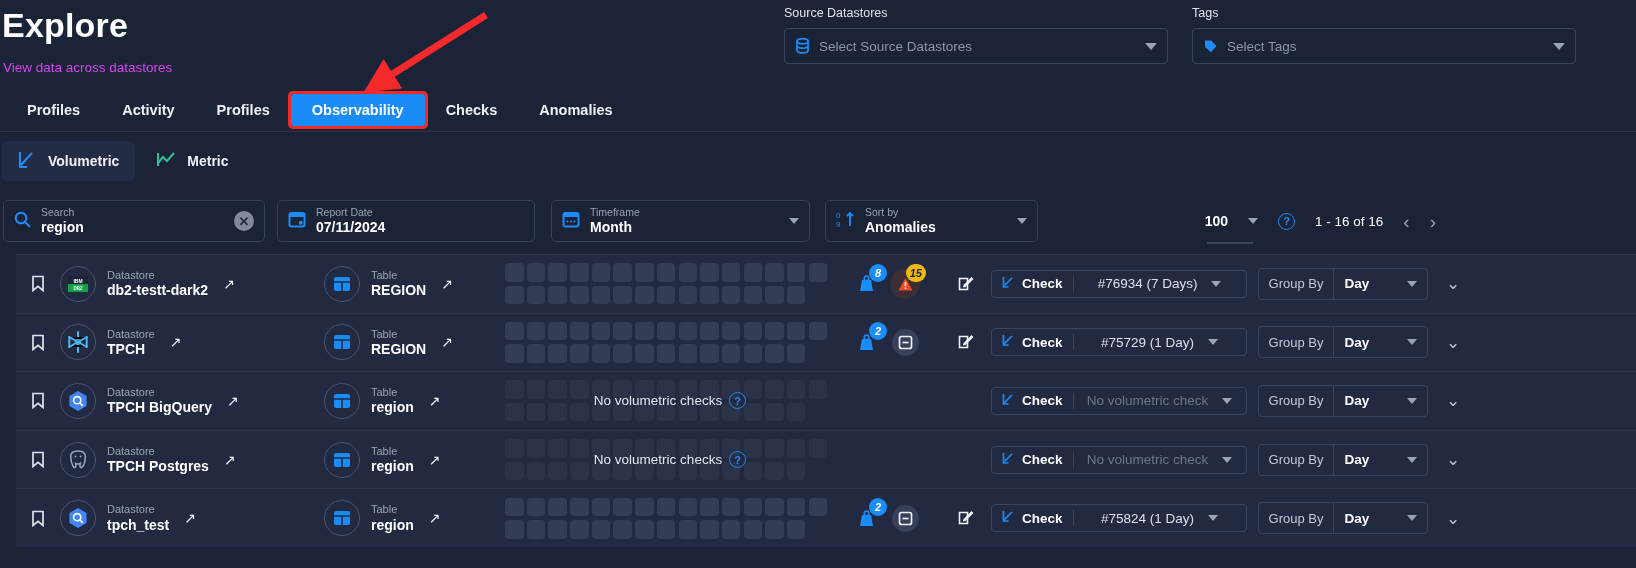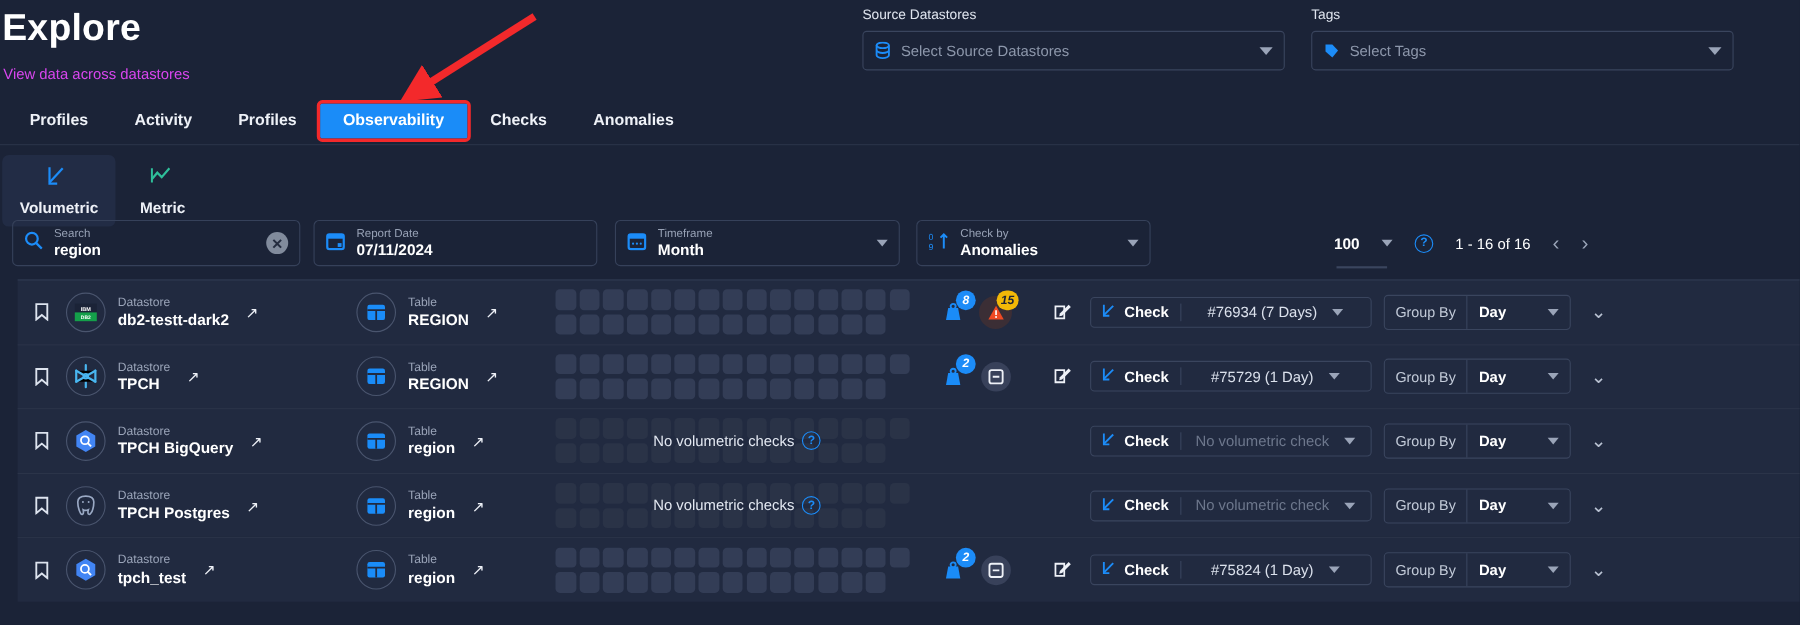--- a/index.html
+++ b/index.html
@@ -48,26 +48,26 @@
 
   
   .arrow-anno { position:absolute; left:358px; top:10px; width:135px; height:85px; pointer-events:none; }
 
   
   .subtabs {
     position:absolute; top:141px; left:2px; display:flex; gap:6px; align-items:center;
   }
   .subtab {
     display:flex; align-items:center; gap:9px;
-    padding: 9px 16px; border-radius:6px; font-size:14px; font-weight:700; color:#eef1f7;flex-direction:column;
+    padding: 9px 16px; border-radius:6px; font-size:14px; font-weight:700; color:#eef1f7;
   }
   .subtab.active { background:#222c45; }
 
   
-  .filterbar { position:absolute; top:200px; left:9px; width:1443px; height:42px; }
+  .filterbar { position:absolute; top:200px; left:1px; width:1443px; height:42px; }
   .fb-field {
     position:absolute; top:0; height:42px; border:1px solid #36415a; border-radius:5px;
     display:flex; align-items:center; gap:10px; padding: 0 10px;
   }
   .fb-stack { display:flex; flex-direction:column; justify-content:center; line-height:1.05; flex:1; min-width:0;}
   .fb-cap { font-size:10.5px; color:#97a1b5; }
   .fb-val { font-size:14px; font-weight:700; color:#ffffff; margin-top:2px; }
   .clear-btn {
     width:20px;height:20px;border-radius:50%;background:#818b9c;color:#242c3f;
     display:flex;align-items:center;justify-content:center;font-size:13px;font-weight:700;
@@ -263,21 +263,21 @@
 
     <div class="fb-field" style="left:824px; width:213px;">
       <span>
         <svg width="19" height="18" viewBox="0 0 19 18">
             <text x="0" y="8" font-size="8" fill="#1c8cf8" font-family="Liberation Sans">0</text>
             <text x="0" y="17" font-size="8" fill="#1c8cf8" font-family="Liberation Sans">9</text>
             <path d="M14 16V3M11 6l3-3 3 3" stroke="#1c8cf8" stroke-width="1.8" fill="none"></path>
           </svg>
       </span>
       <span class="fb-stack">
-        <span class="fb-cap">Check by</span>
+        <span class="fb-cap">Sort by</span>
         <span class="fb-val">Anomalies</span>
       </span>
       <span class="caret sm"></span>
     </div>
 
     <div class="pager">
       <span class="num">100</span>
       <span class="caret sm"></span>
       <span class="q-ico">?</span>
       <span class="range">1 - 16 of 16</span>

